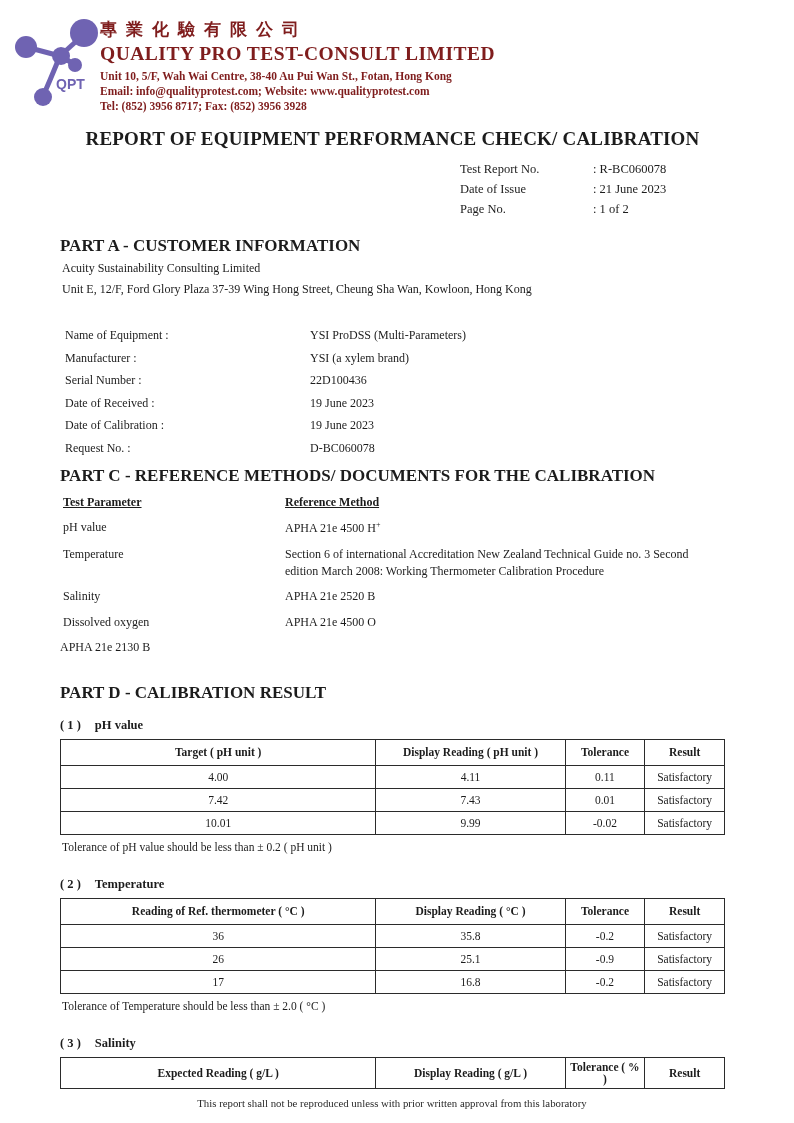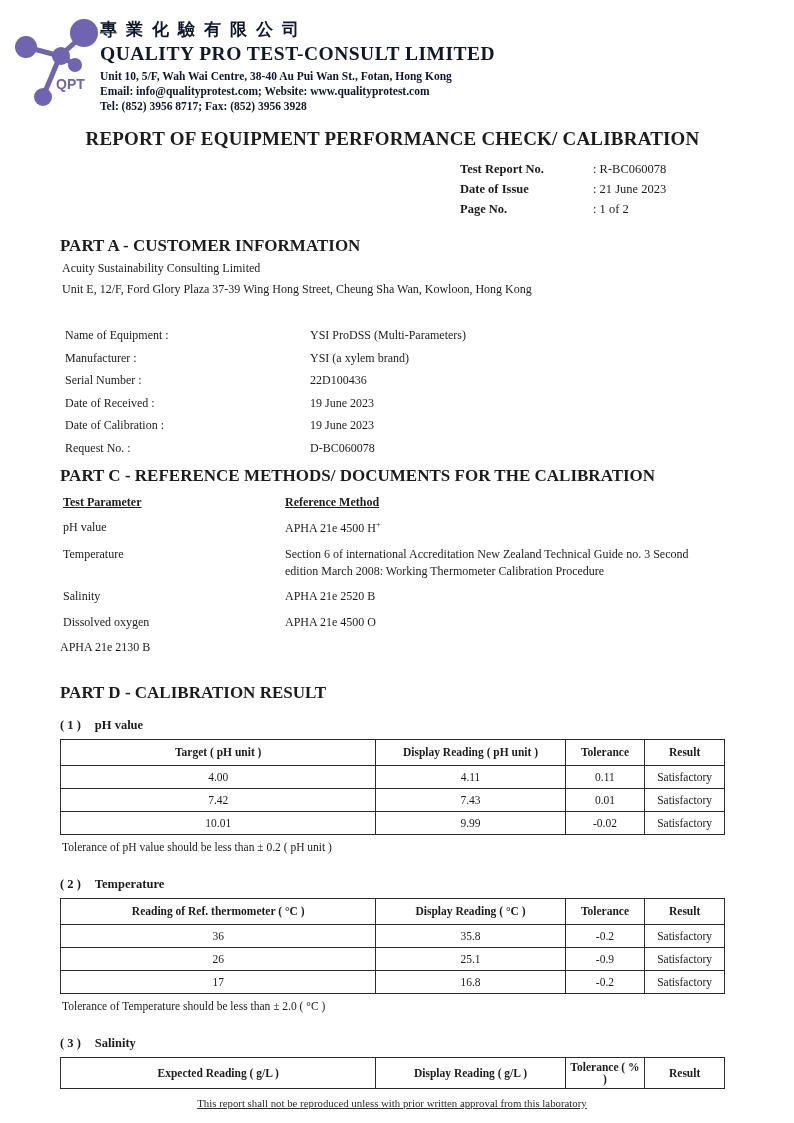--- a/index.html
+++ b/index.html
@@ -6,30 +6,30 @@
   html,body { background:#9a9a9a; }
   body { font-family:"Liberation Serif","DejaVu Serif",serif; }
   .page {
     width:794px; height:1123px; margin:0 auto; background:#ffffff;
     color:#1c1c1c; position:relative; overflow:hidden;
     padding:10px 69px 0 60px;
   }
   
   .letterhead { display:flex; align-items:flex-start; margin-left:-52px; }
   .logo-box { width:92px; height:96px; flex:0 0 92px; }
-  .head-text { padding-top:8px; color:#0f172a; }
+  .head-text { padding-top:8px; color:#7f1d1d; }
   .company-zh { font-size:17px; font-weight:bold; letter-spacing:9px; }
   .company-en { font-size:19.5px; font-weight:bold; letter-spacing:0.5px; margin-top:2px; }
   .addr { font-size:11.5px; font-weight:bold; line-height:1.32; }
   .addr-first { margin-top:4px; }
   
   .report-title { text-align:center; font-size:19px; font-weight:bold; margin-top:13px; letter-spacing:0.2px; }
   .meta-block { margin-top:9px; margin-left:400px; }
   .meta-row { display:flex; font-size:12.5px; line-height:1.62; }
-  .meta-label { font-weight:bold; width:133px; }
+  .meta-label { font-weight:normal; width:133px; }
   
   .part-heading { font-size:17px; font-weight:bold; }
   .body-text { font-size:12px; line-height:1.5; }
   .part-a { margin-top:17px; }
   .part-a .body-text { margin-top:3px; padding-left:2px; }
   .part-b { margin-top:31px; }
   .field-row { display:flex; font-size:12px; line-height:1.0; margin-top:10.5px; }
   .field-row:first-of-type { margin-top:9px; }
   .field-label { width:250px; padding-left:5px; flex:0 0 250px; }
   .part-c { margin-top:12px; }
@@ -45,21 +45,21 @@
   table.cal { width:100%; border-collapse:collapse; margin-top:6px; }
   table.cal th, table.cal td {
     border:1.4px solid #2b2b2b; text-align:center; font-size:11.5px;
     padding:3px 2px;
   }
   table.cal th { font-weight:bold; height:26px;margin-left:28px; }
   table.cal td { height:23px; font-weight:normal; }
   .col1 { width:47.5%; } .col2 { width:28.5%; } .col3 { width:12%; } .col4 { width:12%; }
   .tol-note { font-size:11.5px; margin-top:6px; padding-left:2px; }
   .tbl-group { margin-bottom:24px; }
-  .disclaimer { position:absolute; left:0; right:10px; bottom:14px; text-align:center; font-size:10.8px; color:#2a2a2a;text-decoration:underline; }
+  .disclaimer { position:absolute; left:0; right:10px; bottom:14px; text-align:center; font-size:10.8px; color:#2a2a2a; }
 </style>
 </head>
 <body>
 
 <div class="page">
 
   <div class="letterhead">
     <div class="logo-box">
       <svg width="92" height="96" viewBox="0 0 92 96">
         <g stroke="#6f63b2" stroke-width="5" fill="none">

